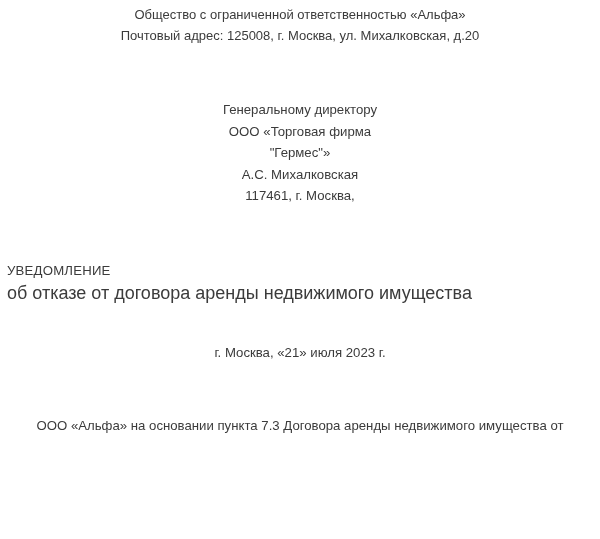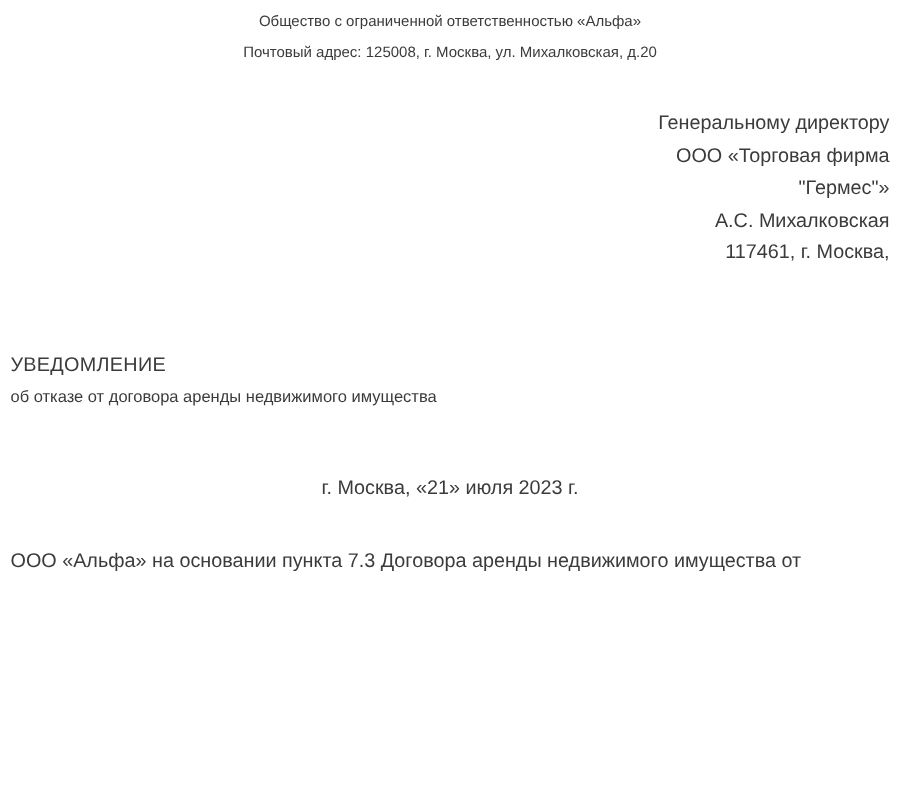--- a/index.html
+++ b/index.html
@@ -20,55 +20,55 @@
     width: 600px;
     height: 539px;
     box-sizing: border-box;
     padding: 0 7px;
   }
   .letterhead {
     text-align: center;
     padding-top: 4px;
   }
   .letterhead .line {
-    font-size: 10px;
+    font-size: 13px;
     line-height: 21px;
     white-space: nowrap;
   }
   .addressee {
-    text-align: right;
-    margin-top: 25px;
+    text-align: center;
+    margin-top: 53px;
   }
   .addressee .line {
     font-size: 13.2px;
     line-height: 21.5px;
     white-space: nowrap;
   }
   .title-block {
     margin-top: 53px;
   }
   .doc-title {
     font-size: 13.2px;
     line-height: 21px;
     letter-spacing: 0.2px;
   }
   .doc-subtitle {
-    font-size: 11px;
+    font-size: 18px;
     line-height: 21px;
     margin-top: 2px;
   }
   .date-line {
     text-align: center;
     font-size: 13.2px;
     line-height: 21px;
     margin-top: 38px;
   }
   .body-block {
-    margin-top: 28px;
-    text-align: left;
+    margin-top: 52px;
+    text-align: center;
   }
   .body-block .line {
     font-size: 13.2px;
     line-height: 22.2px;
     white-space: nowrap;
   }
 </style>
 </head>
 <body>
 

